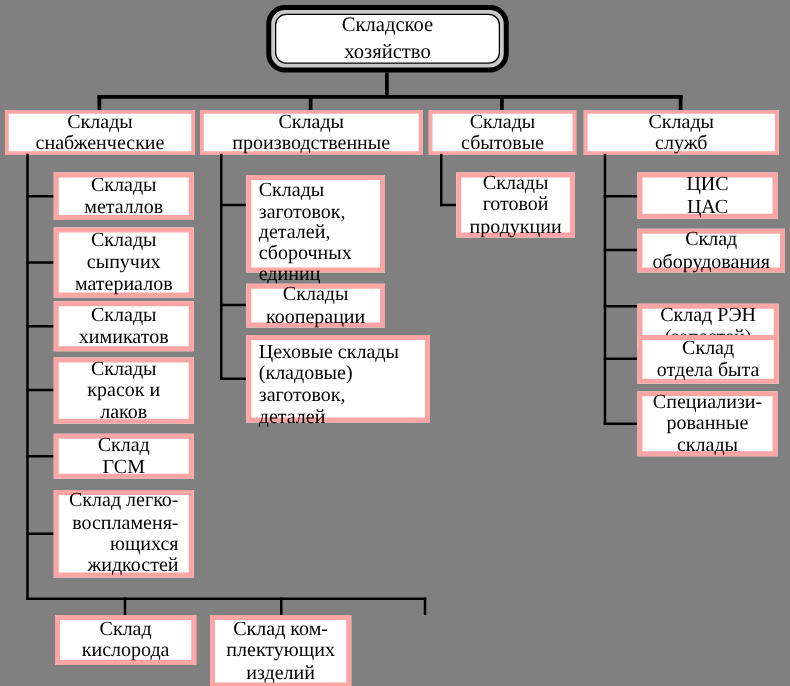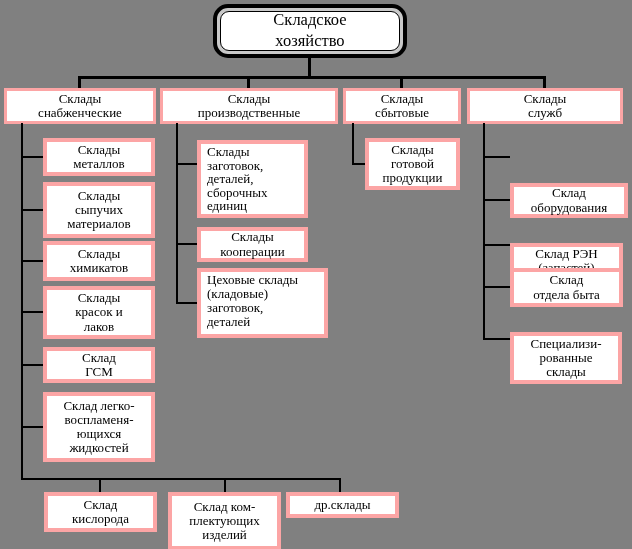--- a/index.html
+++ b/index.html
@@ -4,21 +4,21 @@
 <style>
   html,body{margin:0;padding:0;}
   body{font-family:"Liberation Serif","DejaVu Serif",serif;}
   #canvas{
     position:relative;width:632px;height:549px;
     background:#808080;overflow:hidden;color:#000;padding-left:24px;
   }
   .box{
     position:absolute;background:#ffffff;border:4px solid #fca5a5;
     box-sizing:border-box;display:flex;align-items:center;justify-content:center;
-    text-align:center;white-space:pre-line;font-size:13px;line-height:1.08;
+    text-align:center;white-space:pre-line;font-size:16px;line-height:1.08;
   }
   .box.l2{border-width:3px;}
   .box.leftal{justify-content:flex-start;text-align:left;padding-left:6px;align-items:flex-start;padding-top:1px;}
   .line{position:absolute;background:#000;}
   
   #root-outer{
     position:absolute;left:213px;top:4px;width:194px;height:54px;
     border:4px solid #000;border-radius:15px;background:#c9c9c9;
     box-sizing:border-box;padding:3px;
   }
@@ -47,39 +47,39 @@
   #t4{left:483px;top:123px;width:2px;height:217px;}
   
   .s1{height:2px;left:21px;width:22px;}
   #s1-0{top:156px;} #s1-1{top:209px;} #s1-2{top:260px;}
   #s1-3{top:311px;} #s1-4{top:364px;} #s1-5{top:426px;}
   #c1-0{left:43px;top:138px;width:112px;height:38px;}
   #c1-1{left:43px;top:182px;width:112px;height:56px;}
   #c1-2{left:43px;top:241px;width:112px;height:40px;}
   #c1-3{left:43px;top:286px;width:112px;height:53px;}
   #c1-4{left:43px;top:347px;width:112px;height:36px;}
-  #c1-5{left:43px;top:392px;width:112px;height:70px;}
+  #c1-5{left:43px;top:392px;width:112px;height:70px;text-align:right;}
   
   .s2{height:2px;left:176px;width:21px;}
   #s2-0{top:163px;} #s2-1{top:243px;} #s2-2{top:302px;}
   #c2-0{left:197px;top:140px;width:111px;height:78px;line-height:1.04;}
   #c2-1{left:197px;top:227px;width:111px;height:35px;}
-  #c2-2{left:197px;top:268px;width:131px;height:70px;line-height:1.08;}
+  #c2-2{left:197px;top:268px;width:147px;height:70px;line-height:1.08;}
   
   #s3-0{height:2px;left:352px;width:13px;top:163px;}
   #c3-0{left:365px;top:138px;width:95px;height:52px;}
   
   .s4{height:2px;left:483px;width:27px;}
   #s4-0{top:156px;} #s4-1{top:199px;} #s4-2{top:244px;}
   #s4-3{top:286px;} #s4-4{top:338px;}
   #c4-0{left:510px;top:138px;width:112px;height:37px;}
   #c4-1{left:510px;top:183px;width:118px;height:35px;}
   #c4-2{left:510px;top:243px;width:113px;height:36px;}
   #c4-3{left:510px;top:268px;width:113px;height:39px;}
-  #c4-4{left:510px;top:313px;width:112px;height:52px;margin-top:19px;}
+  #c4-4{left:510px;top:313px;width:112px;height:52px;}
   
   #ln-bot{left:21px;top:478px;width:320px;height:2px;}
   #ld-0{left:99px;top:478px;width:2px;height:14px;}
   #ld-1{left:224px;top:478px;width:2px;height:14px;}
   #ld-2{left:339px;top:478px;width:2px;height:14px;}
   #bt-0{left:44px;top:492px;width:113px;height:40px;}
   #bt-1{left:168px;top:492px;width:113px;height:58px;}
   #bt-2{left:286px;top:492px;width:113px;height:26px;}
 </style>
 </head>
@@ -154,34 +154,35 @@
   <div class="line" id="s3-0"></div>
   <div class="box" id="c3-0">Склады
 готовой
 продукции</div>
 
   <div class="line s4" id="s4-0"></div>
   <div class="line s4" id="s4-1"></div>
   <div class="line s4" id="s4-2"></div>
   <div class="line s4" id="s4-3"></div>
   <div class="line s4" id="s4-4"></div>
+  <div class="box" id="c4-0">ЦИС
+ЦАС</div>
   <div class="box" id="c4-1">Склад
 оборудования</div>
   <div class="box" id="c4-2">Склад РЭН
 (запастей)</div>
   <div class="box" id="c4-3">Склад
 отдела быта</div>
   <div class="box" id="c4-4">Специализи-
 рованные
 склады</div>
 
   <div class="line" id="ln-bot"></div>
   <div class="line" id="ld-0"></div>
   <div class="line" id="ld-1"></div>
   <div class="line" id="ld-2"></div>
   <div class="box" id="bt-0">Склад
 кислорода</div>
   <div class="box" id="bt-1">Склад ком-
 плектующих
 изделий</div>
-  <div class="box" id="bt-2">др.склады</div>
 
 </div>
 
 </body></html>

